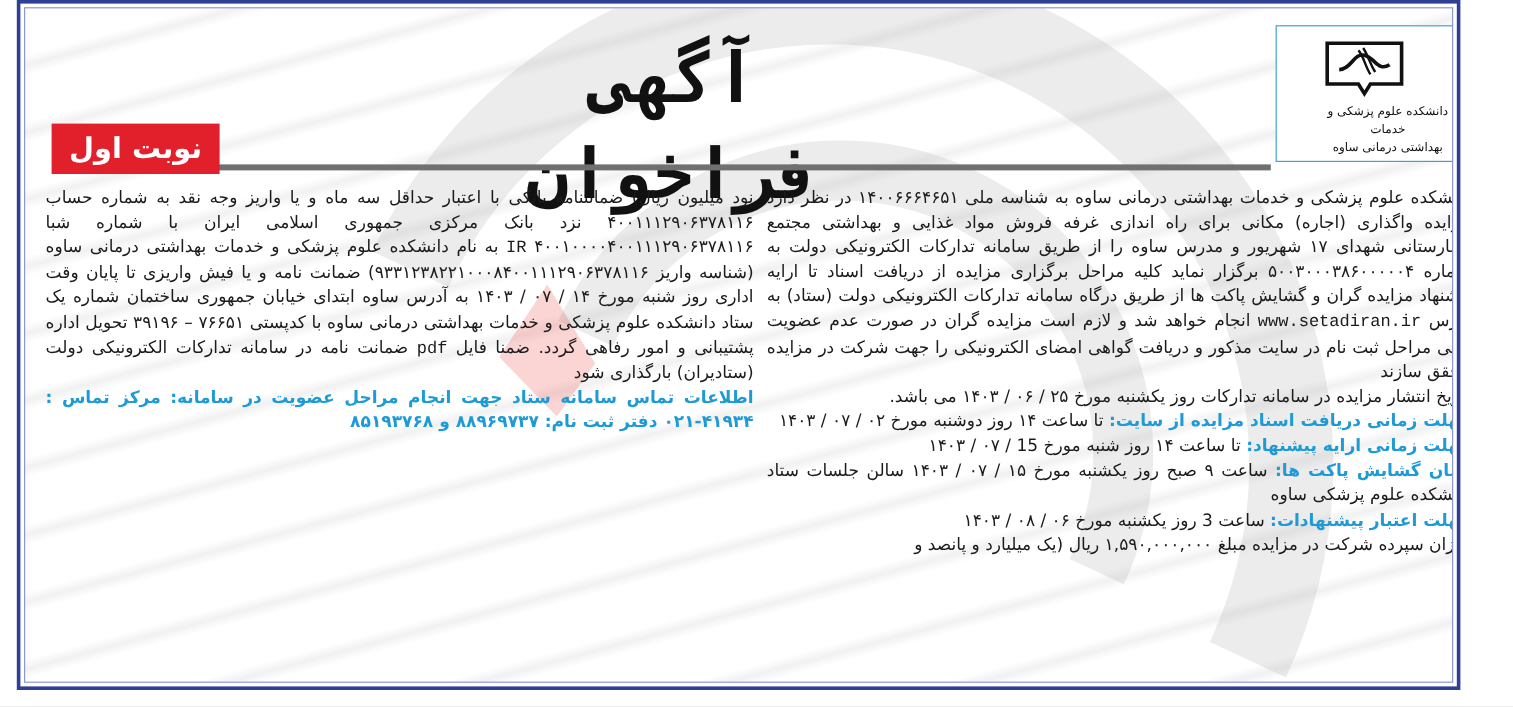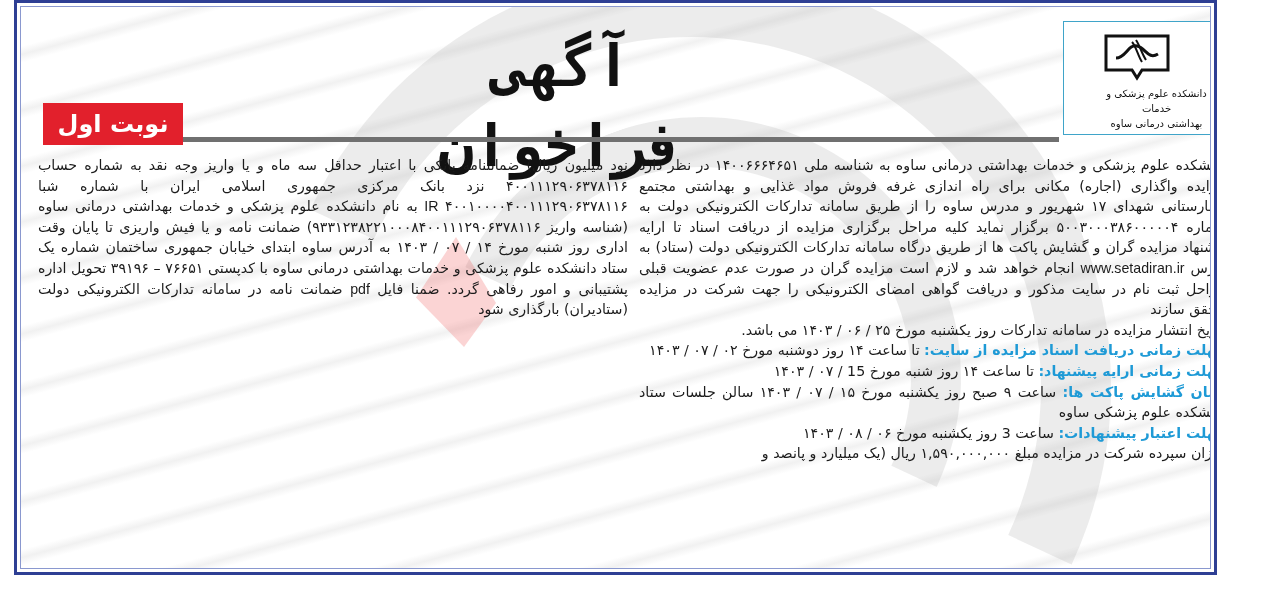--- a/index.html
+++ b/index.html
@@ -54,21 +54,21 @@
     }
     .col {
       position: absolute; top: 148px; direction: rtl; text-align: justify;
       font-size: 14.2px; line-height: 20.6px; color: #1b1b1b;
     }
     .col p { margin: 0; }
     .col-right { left: 618px; width: 586px; }
     .col-left { left: 17px; width: 590px; }
     .hl { color: #1e9ad6; font-weight: bold; }
     .red { color: #e2202c; font-weight: bold; }
-    .ltr { direction: ltr; unicode-bidi: embed; font-family: Liberation Sans, sans-serif; }
+    .ltr { direction: ltr; unicode-bidi: embed; font-family: Liberation Mono, monospace; }
   </style>
 </head>
 <body>
 
 <div class="frame">
   <div class="frame-inner">
     <div class="watermark-arc" style="left:250px; top:-40px; width:700px; height:700px;"></div>
     <div class="watermark-arc" style="left:420px; top:110px; width:420px; height:420px; border-width:50px;"></div>
     <div class="watermark-red"></div>
 
@@ -104,15 +104,16 @@
     </div>
 
     <div class="col col-left">
       <p>
         <span>نود میلیون ریال) ضمانتنامه بانکی با اعتبار حداقل سه ماه و یا واریز وجه نقد به شماره حساب ۴۰۰۱۱۱۲۹۰۶۳۷۸۱۱۶ نزد بانک مرکزی جمهوری اسلامی ایران با شماره شبا ۴۰۰۱۰۰۰۰۴۰۰۱۱۱۲۹۰۶۳۷۸۱۱۶</span>
         <span class="ltr">IR</span>
         <span>به نام دانشکده علوم پزشکی و خدمات بهداشتی درمانی ساوه (شناسه واریز ۹۳۳۱۲۳۸۲۲۱۰۰۰۸۴۰۰۱۱۱۲۹۰۶۳۷۸۱۱۶) ضمانت نامه و یا فیش واریزی تا پایان وقت اداری روز شنبه مورخ ۱۴ / ۰۷ / ۱۴۰۳ به آدرس ساوه ابتدای خیابان جمهوری ساختمان شماره یک ستاد دانشکده علوم پزشکی و خدمات بهداشتی درمانی ساوه با کدپستی ۷۶۶۵۱ – ۳۹۱۹۶ تحویل اداره پشتیبانی و امور رفاهی گردد. ضمنا فایل</span>
         <span class="ltr">pdf</span>
         <span>ضمانت نامه در سامانه تدارکات الکترونیکی دولت (ستادیران) بارگذاری شود</span>
       </p>
+      <p class="hl">اطلاعات تماس سامانه ستاد جهت انجام مراحل عضویت در سامانه: مرکز تماس : ۴۱۹۳۴-۰۲۱ دفتر ثبت نام: ۸۸۹۶۹۷۳۷ و ۸۵۱۹۳۷۶۸</p>
     </div>
   </div>
 </div>
 
 </body></html>

